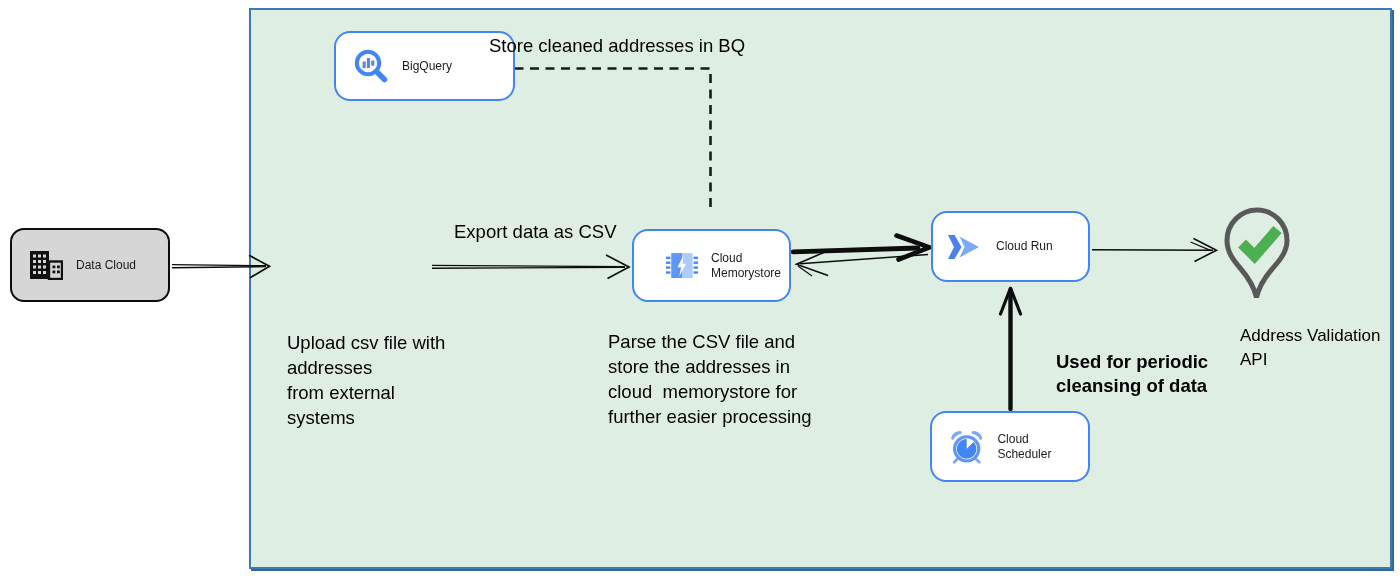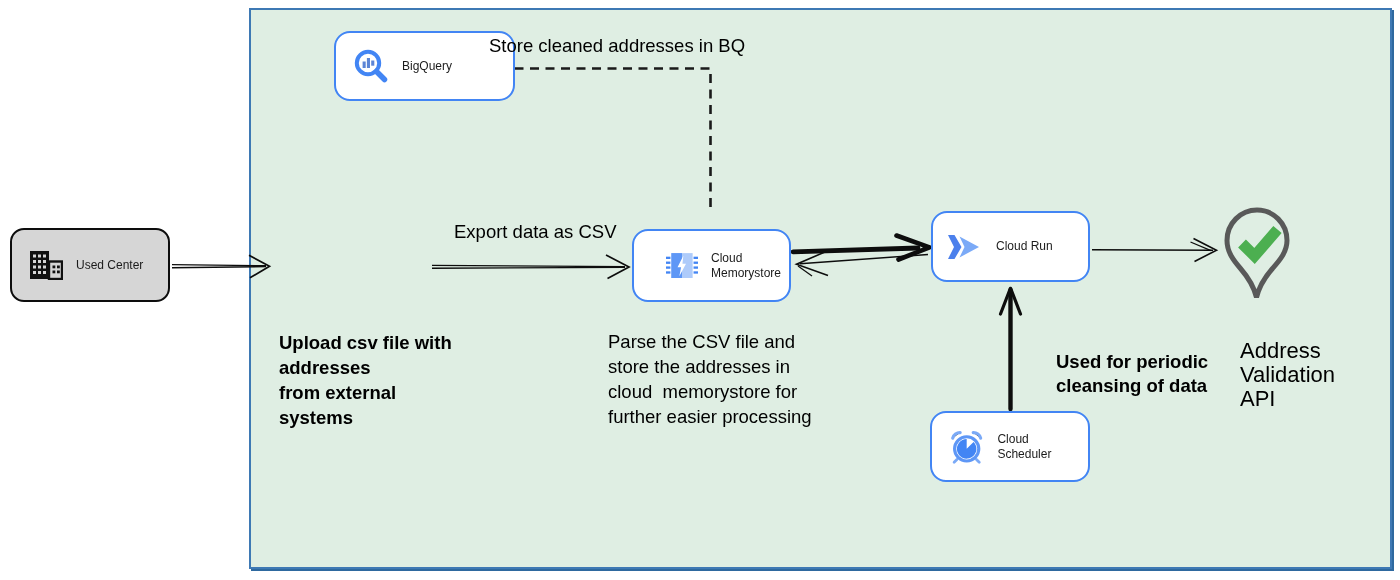--- a/index.html
+++ b/index.html
@@ -32,24 +32,24 @@
   .node.memorystore .node-label{width:74px;}
   .node.run{left:931px;top:211px;width:159px;height:71px;padding-left:12px;}
   .node.scheduler{left:930px;top:411px;width:160px;height:71px;}
   .pin{position:absolute;left:1222px;top:206px;z-index:10;}
   .note{
     position:absolute;font-size:18.5px;line-height:25px;color:#000;
     white-space:pre-wrap;z-index:12;
   }
   .note.store-bq{left:489px;top:33px;}
   .note.export-csv{left:454px;top:219px;}
-  .note.upload{left:279px;top:330px;font-weight:bold;}
+  .note.upload{left:287px;top:330px;}
   .note.parse{left:608px;top:329px;}
   .note.periodic{left:1056px;top:350px;line-height:24px;font-weight:bold;}
-  .note.address{left:1240px;top:339px;font-size:22px;line-height:24px;}
+  .note.address{left:1240px;top:324px;font-size:17px;line-height:24px;}
 </style>
 </head>
 <body>
 
 <div class="canvas">
 
   <div class="boundary"></div>
 
   <svg class="edges" width="1400" height="580" viewBox="0 0 1400 580" fill="none">
 
@@ -109,21 +109,21 @@
           <rect x="14" y="21" width="3" height="3"></rect>
       </g>
       <rect x="20" y="11.5" width="13" height="17.5" fill="#d6d6d6" stroke="#111" stroke-width="2.4"></rect>
       <g fill="#111">
         <rect x="23.5" y="15.5" width="2.8" height="2.8"></rect>
           <rect x="28" y="15.5" width="2.8" height="2.8"></rect>
         <rect x="23.5" y="20.5" width="2.8" height="2.8"></rect>
           <rect x="28" y="20.5" width="2.8" height="2.8"></rect>
       </g>
     </svg>
-    <span class="node-label">Used Center</span>
+    <span class="node-label">Data Cloud</span>
   </div>
 
   <div class="node bigquery">
     <svg width="36" height="36" viewBox="0 0 36 36">
       <circle cx="15" cy="15" r="11.2" fill="#fff" stroke="#4285f4" stroke-width="4"></circle>
       <path d="M23.5 23.5 L31.5 31.5" stroke="#4285f4" stroke-width="5.5" stroke-linecap="round"></path>
       <g fill="#5c85d6">
         <rect x="9.6" y="13.5" width="3.1" height="6.5"></rect>
         <rect x="13.9" y="10" width="3.1" height="10"></rect>
         <rect x="18.2" y="12.5" width="3.1" height="5.2"></rect>

